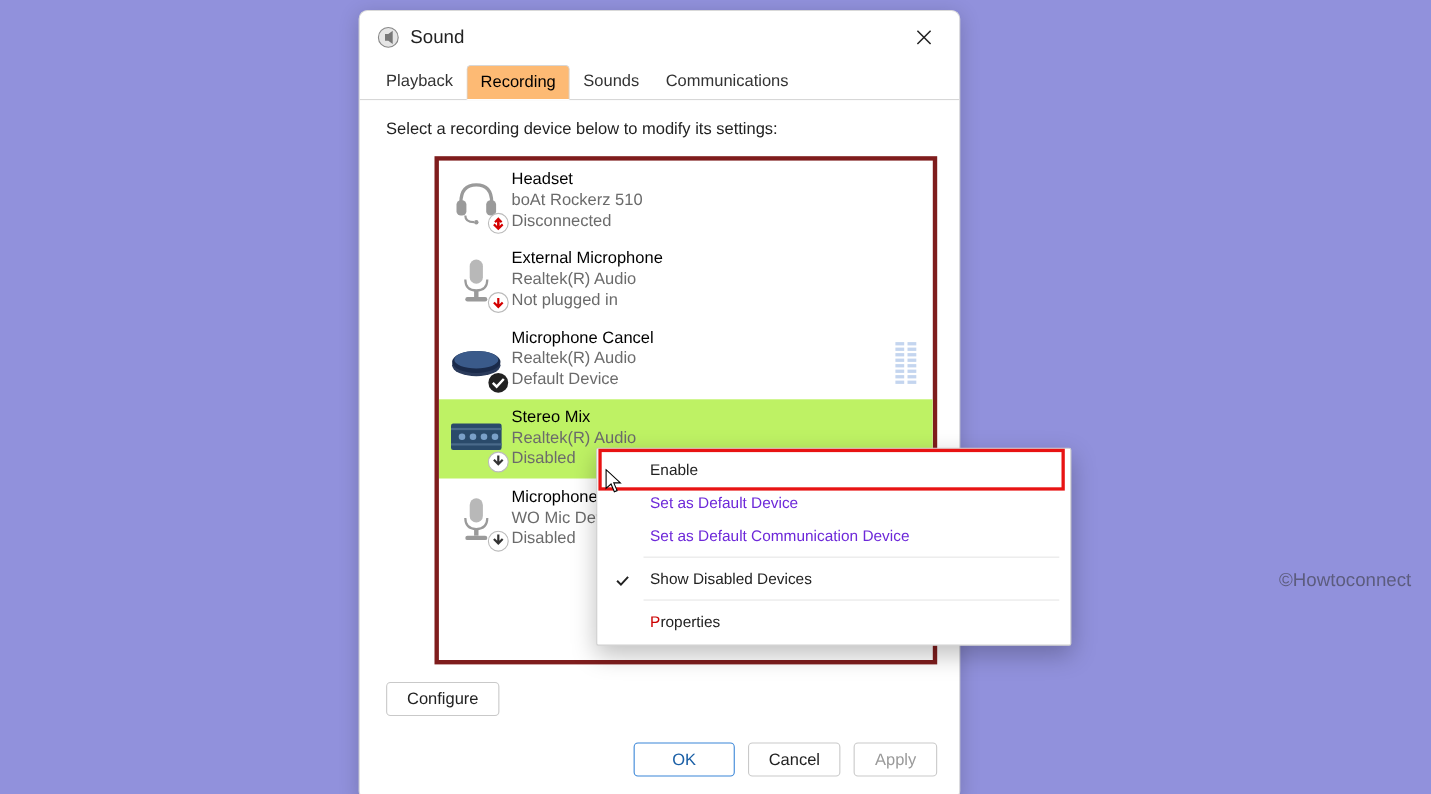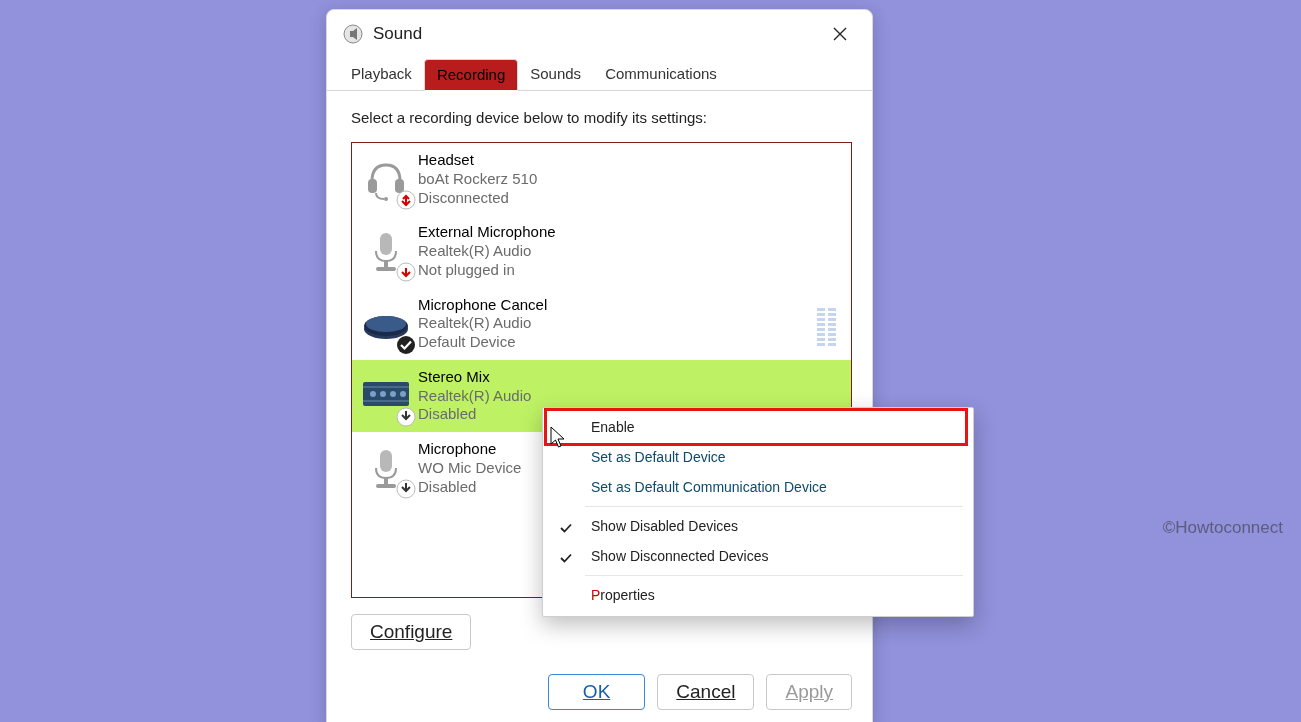--- a/index.html
+++ b/index.html
@@ -58,41 +58,42 @@
     height: 32px;
   }
   .tab {
     font-size: 15px;
     color: #333;
     padding: 6px 12px 7px 12px;
     cursor: default;
     position: relative;
   }
   .tab.active {
-    background: #b91c1c;
+    background: #fdba74;
     border: 1px solid #d7d7d7;
     border-bottom: 1px solid #fff;
     border-radius: 4px 4px 0 0;
     margin-bottom: -1px;
     font-weight: 500;
     color: #000;
   }
   .pane {
     padding: 18px 20px 14px 24px;
   }
   .instruct {
     font-size: 15px;
     color: #222;
     margin-bottom: 16px;
   }
   .device-list {
-    border: 1px solid #7f1d1d;
+    border: 4px solid #7f1d1d;
     background: #fff;
     height: 454px;
     overflow: hidden;
+    margin-left: 44px;
   }
   .device-row {
     display: flex;
     align-items: center;
     padding: 8px 10px 8px 8px;
     gap: 6px;
     position: relative;
   }
   .device-row.selected {
     background: #bef264;
@@ -140,28 +141,27 @@
     width: 20px;
     height: 20px;
   }
   .btn-row {
     display: flex;
     justify-content: flex-start;
     gap: 10px;
     margin-top: 16px;
   }
   .winbtn {
-    font-size: 19px;
+    font-size: 15px;
     color: #222;
     background: #fff;
     border: 1px solid #c9c9c9;
     border-radius: 4px;
     padding: 6px 18px;
     cursor: default;
-    text-decoration: underline;
   }
   .winbtn.primary { border: 1px solid #3a86d8; color: #1a5fa6; padding: 6px 34px; }
   .winbtn.disabled { color: #9a9a9a; }
   .footer-btns {
     display: flex;
     justify-content: flex-end;
     gap: 12px;
     padding: 10px 20px 20px 20px;
   }
   
@@ -175,21 +175,21 @@
     box-shadow: 0 8px 22px rgba(0,0,0,0.25);
     padding: 4px 0 6px 0;
     border-radius: 2px;
   }
   .ctx-item {
     font-size: 14px;
     color: #222;
     padding: 7px 16px 7px 48px;
     position: relative;
   }
-  .ctx-item.disabled { color: #0c4a6e; }
+  .ctx-item.disabled { color: #6d28d9; }
   .ctx-item .check {
     position: absolute;
     left: 16px;
     top: 10px;
   }
   .ctx-sep {
     height: 1px;
     background: #e6e6e6;
     margin: 4px 10px 4px 42px;
   }
@@ -408,28 +408,20 @@
     <div class="ctx-item disabled">Set as Default Communication Device</div>
     <div class="ctx-sep"></div>
     <div class="ctx-item">
       <span class="check">
         <svg width="14" height="14" viewBox="0 0 14 14">
             <path d="M2 7 L5.5 10.5 L12 3.5" stroke="#222" stroke-width="1.8" fill="none"></path>
           </svg>
       </span>
       <span>Show Disabled Devices</span>
     </div>
-    <div class="ctx-item">
-      <span class="check">
-        <svg width="14" height="14" viewBox="0 0 14 14">
-            <path d="M2 7 L5.5 10.5 L12 3.5" stroke="#222" stroke-width="1.8" fill="none"></path>
-          </svg>
-      </span>
-      <span>Show Disconnected Devices</span>
-    </div>
     <div class="ctx-sep"></div>
     <div class="ctx-item">
       <span style="color:#cc0000">P</span><span>roperties</span>
     </div>
   </div>
 
   <div class="highlight-box"></div>
 
   <svg class="cursor" width="18" height="24" viewBox="0 0 18 24">
     <path d="M1 1 L1 18 L5.5 14 L8.5 21 L11 20 L8 13 L14 13 Z" fill="#fff" stroke="#000" stroke-width="1"></path>

